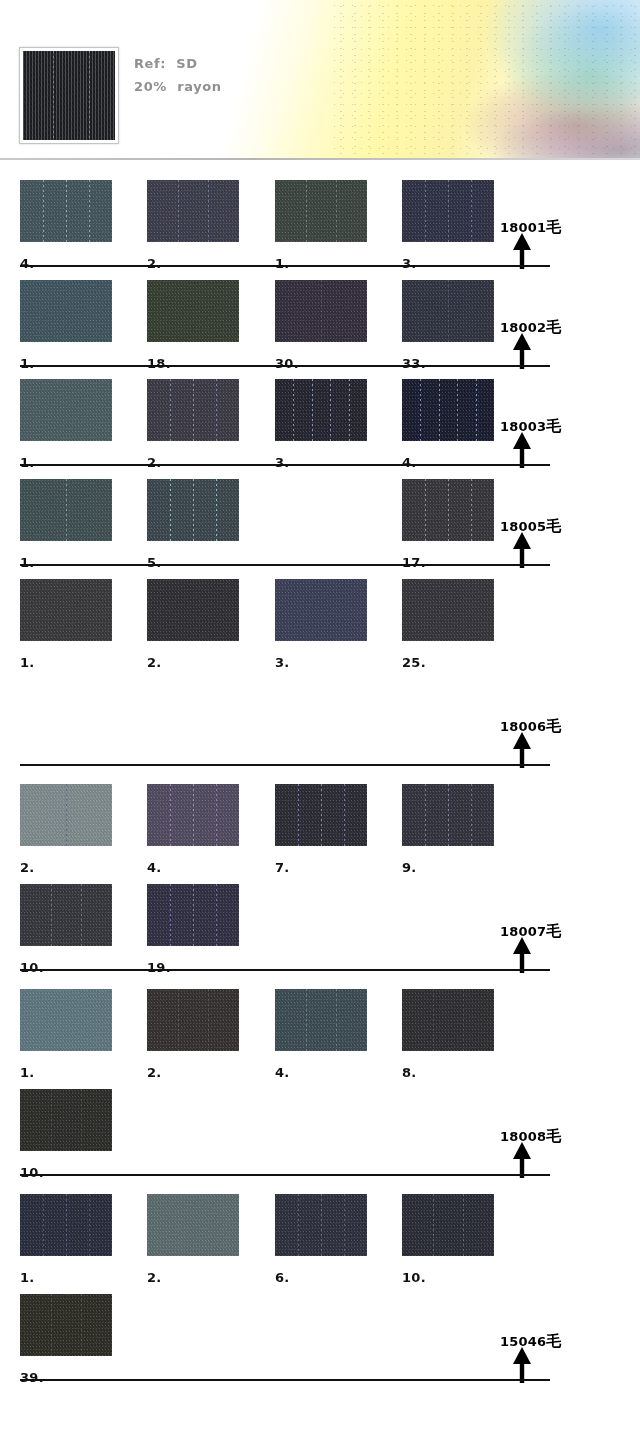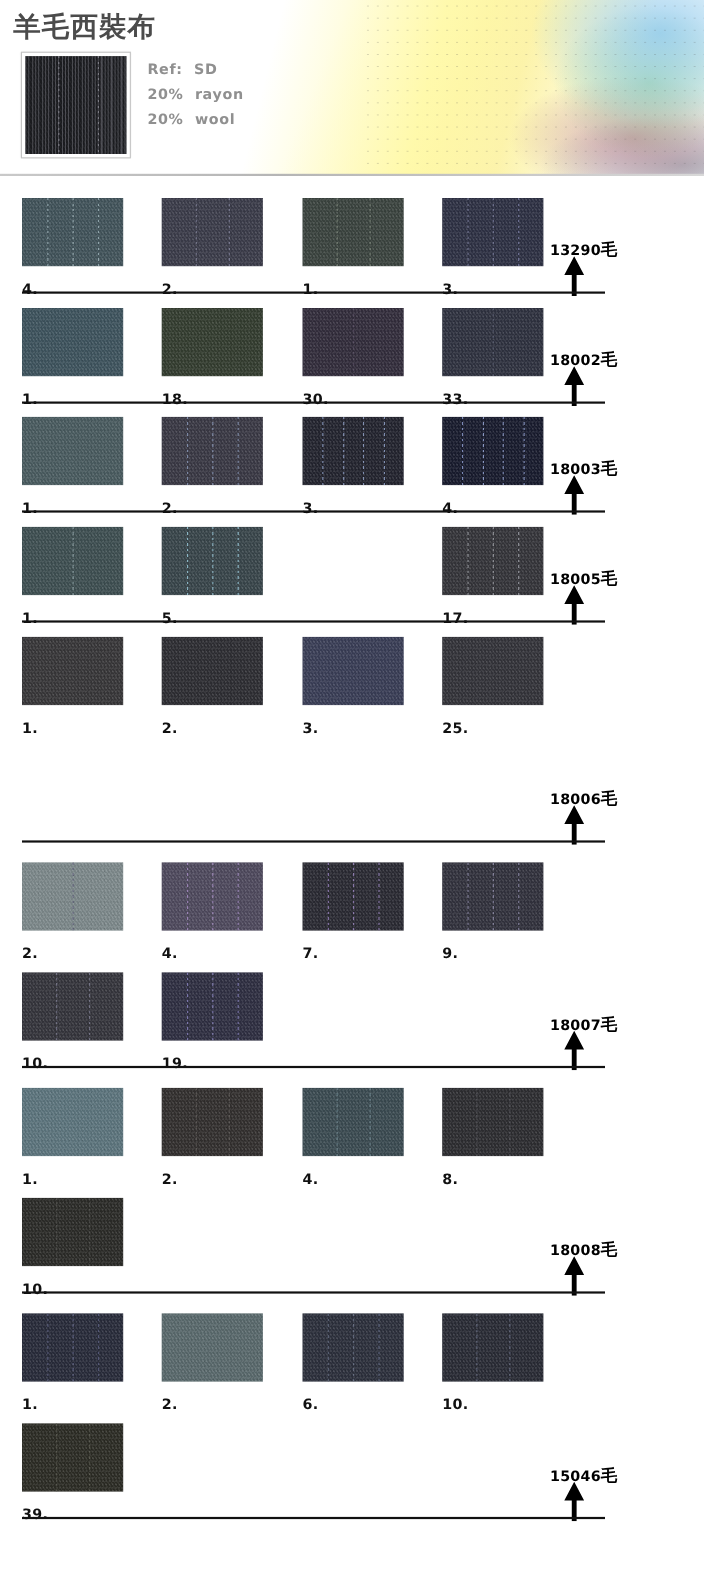--- a/index.html
+++ b/index.html
@@ -190,30 +190,28 @@
   }
   .arrow svg { display: block; }
 </style>
 </head>
 <body>
 
 <div id="header">
   <div id="header-gradient"></div>
   <div id="header-speckle"></div>
 
-  <div id="title">羊毛西裝布</div>
 
   <div id="hero-swatch-frame">
     <div id="hero-swatch" style="background-color: rgb(27, 28, 32);"></div>
   </div>
 
   <div class="spec-list">
     <div class="spec-line">Ref:  SD</div>
     <div class="spec-line">20%  rayon</div>
-    <div class="spec-line">20%  wool</div>
   </div>
 
   <div id="header-rule"></div>
 </div>
 
 <div id="sheet" style="height: 1276px;">
     <div class="section" style="position: absolute; left: 0px; top: 10px; width: 640px;">
       <div class="srow" style="position: absolute; left: 0px; top: 0px; width: 640px;">
         <div class="cell c0">
           <div class="swatch" style="background-color: rgb(66, 84, 91);">
@@ -254,21 +252,21 @@
             <div class="weave"></div>
             <div class="stripes">
               <i style="left: 23px; background: repeating-linear-gradient(rgb(111, 114, 144) 0px, rgb(111, 114, 144) 2px, rgba(0, 0, 0, 0) 2px, rgba(0, 0, 0, 0) 5px);"></i>
               <i style="left: 46px; background: repeating-linear-gradient(rgb(106, 109, 140) 0px, rgb(106, 109, 140) 2px, rgba(0, 0, 0, 0) 2px, rgba(0, 0, 0, 0) 5px);"></i>
               <i style="left: 69px; background: repeating-linear-gradient(rgb(114, 117, 154) 0px, rgb(114, 117, 154) 2px, rgba(0, 0, 0, 0) 2px, rgba(0, 0, 0, 0) 5px);"></i>
             </div>
             <div class="noise"></div>
           </div>
           <div class="cell-label">3.</div>
         </div>
-        <div class="sec-tag" style="left: 500px; top: 48px;"><span>13290</span><span class="cjk">毛</span></div>
+        <div class="sec-tag" style="left: 500px; top: 48px;"><span>18001</span><span class="cjk">毛</span></div>
         <div class="arrow" style="left: 511px; top: 63px;">
           <svg width="22" height="36" viewBox="0 0 22 36" xmlns="http://www.w3.org/2000/svg">
             <path d="M11 0 L20 17 L13.2 17 L13.2 36 L8.8 36 L8.8 17 L2 17 Z" fill="#000"></path>
           </svg>
         </div>
         <div class="divider" style="top: 95px;"></div>
       </div>
     </div>
     <div class="section" style="position: absolute; left: 0px; top: 110px; width: 640px;">
       <div class="srow" style="position: absolute; left: 0px; top: 0px; width: 640px;">

